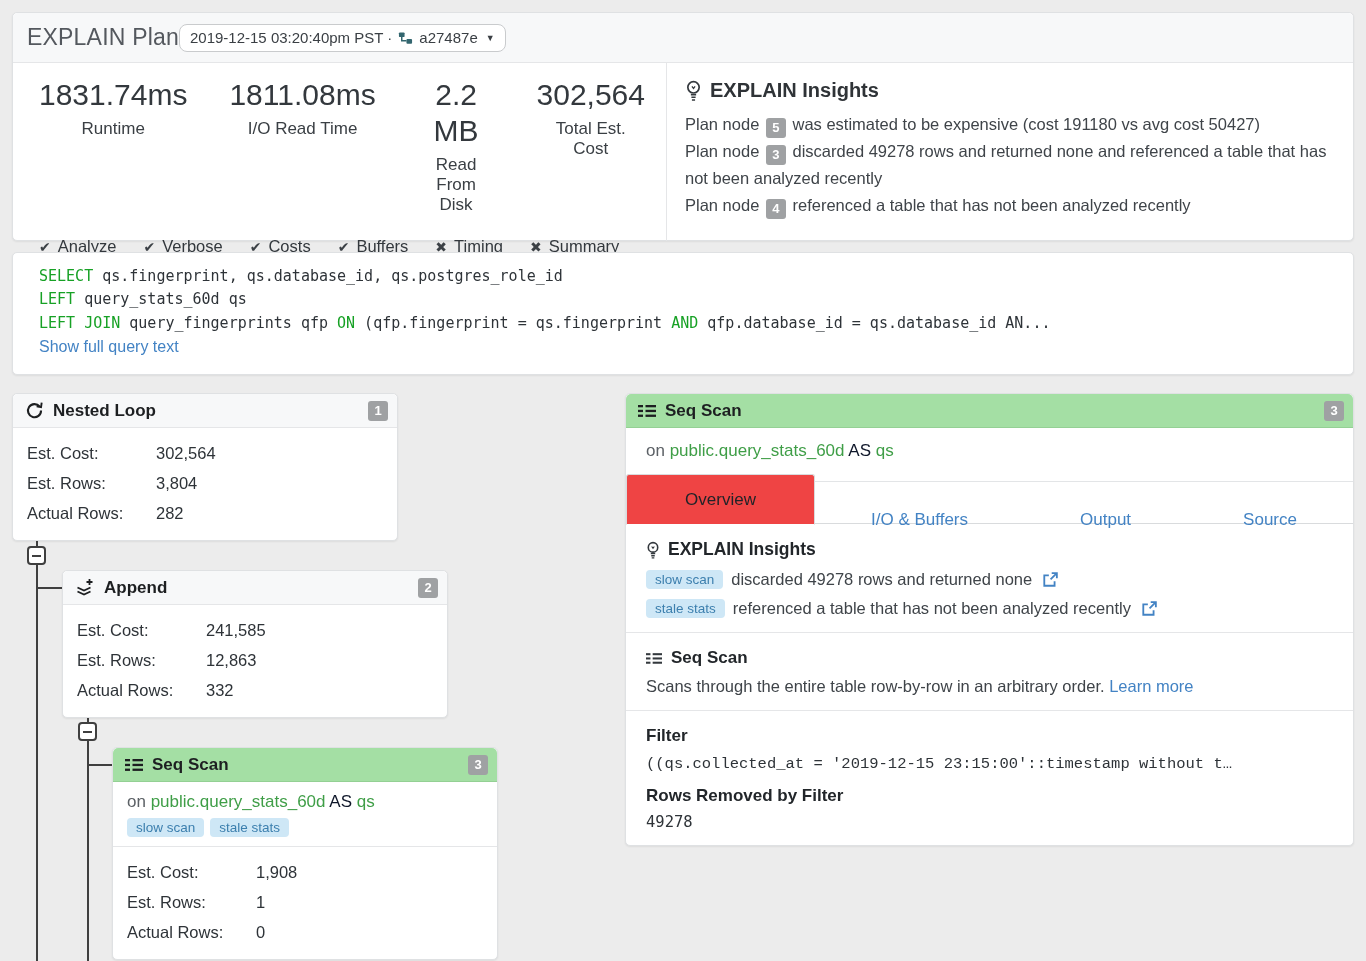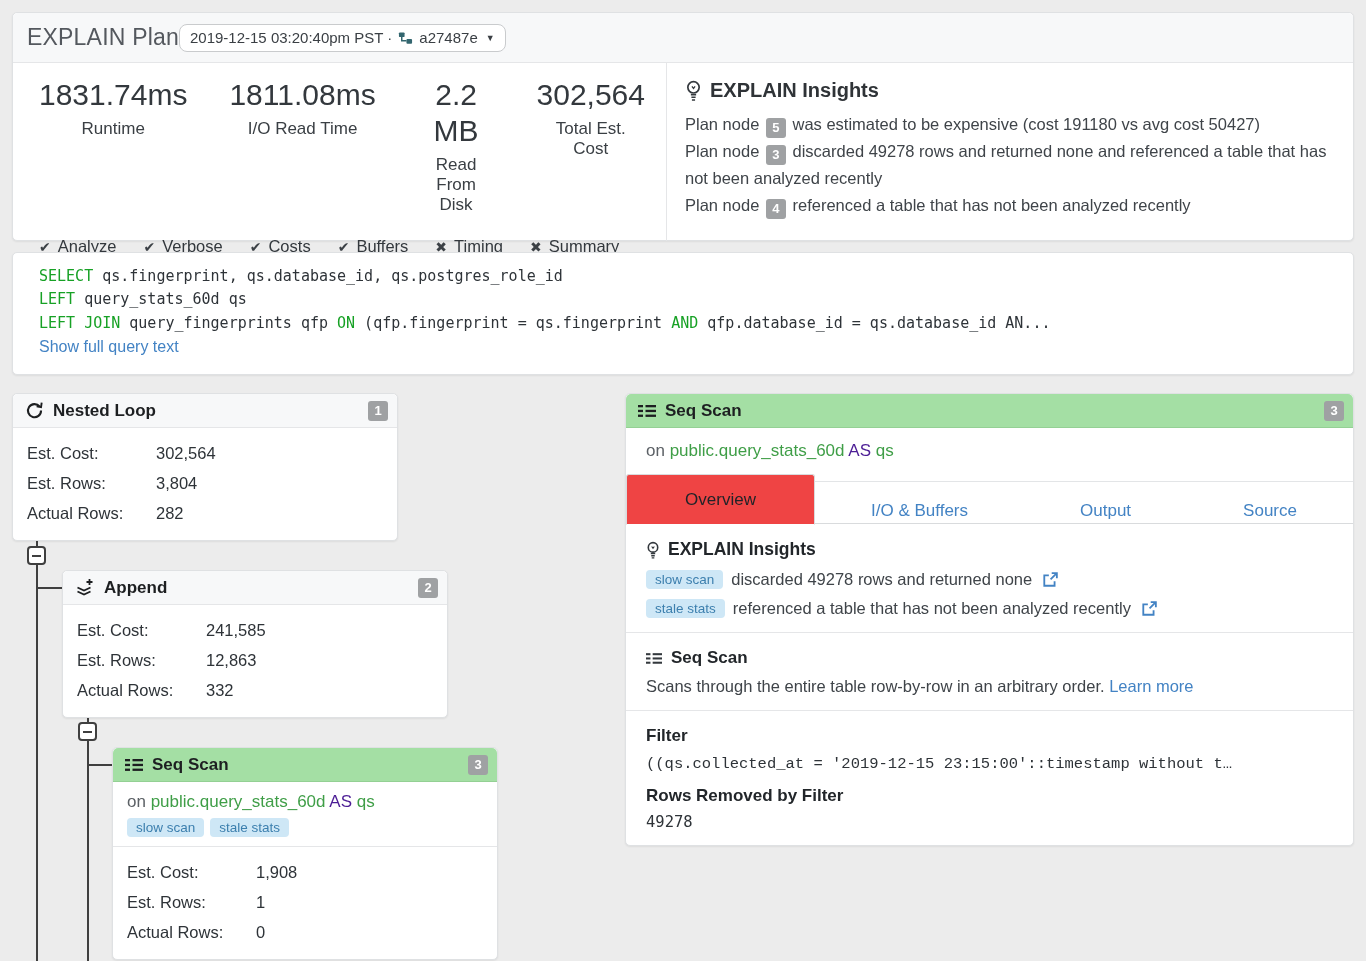--- a/index.html
+++ b/index.html
@@ -80,42 +80,42 @@
   .node-title { font-size:17px; font-weight:bold; color:#1d1f21; flex:1; }
   .node-badge {
     background:#9fa1a3; color:#fff; font-size:13px; font-weight:bold;
     width:20px; height:20px; line-height:20px; text-align:center; border-radius:3px; cursor:pointer;
   }
   .node-rows { padding:10px 0 12px 14px; }
   .node-row { display:flex; font-size:16.5px; color:#2e3338; line-height:30px; }
   .node-row .lbl { width:129px; }
   .on-row { padding:10px 14px 9px 14px; border-bottom:1px solid #e5e6e8; font-size:17px; color:#5c6166; }
   .tbl-link { color:#3f9e47; cursor:pointer; }
-  .as-txt { color:#4c1d95; }
+  .as-txt { color:#0f172a; }
   .tag-row { margin-top:6px; display:flex; gap:6px; }
   .tag-pill {
     background:#cee7f6; color:#3c7fae; font-size:13.5px; border-radius:4px;
     padding:2px 9px; cursor:pointer;
   }
   #node-1 { left:12px; top:393px; }
   #node-2 { left:62px; top:570px; }
   #node-3 { left:112px; top:747px; }
   
   #detail-panel { left:625px; top:393px; width:729px; }
   .dp-on-row { padding:13px 20px; font-size:17px; color:#5c6166; border-bottom:0; }
   .tabs { position:relative; height:50px; border-bottom:1px solid #d9dbdd; }
   .tabs::before { content:''; position:absolute; top:7px; left:188px; right:0; border-top:1px solid #e3e5e7; }
   .tab-active {
     position:absolute; left:0; top:0; width:189px; height:51px; background:#ef4444;
     border:1px solid #d9dbdd; border-bottom:1px solid #fff; border-radius:3px 3px 0 0;
     display:flex; align-items:center; justify-content:center;
     font-size:17px; color:#1f2328; cursor:pointer;
   }
   .tab-rest {
-    position:absolute; left:189px; right:0; top:15px; height:43px;
+    position:absolute; left:189px; right:0; top:24px; height:43px;
     display:flex; justify-content:space-around; align-items:center;
   }
   .tab { font-size:17px; color:#4383c4; cursor:pointer; }
   .dp-section { border-top:1px solid #e5e6e8; padding:15px 20px 14px 20px; }
   .dp-section.first { border-top:0; }
   .dp-ins-title-row { display:flex; align-items:center; gap:8px; }
   .dp-ins-title { font-size:17.5px; font-weight:bold; color:#22262a; }
   .dp-ins-item { display:flex; align-items:center; gap:8px; margin-top:10px; font-size:16.5px; color:#3f4449; }
   .help-title-row { display:flex; align-items:center; gap:9px; }
   .help-title { font-size:17px; font-weight:bold; color:#22262a; }

